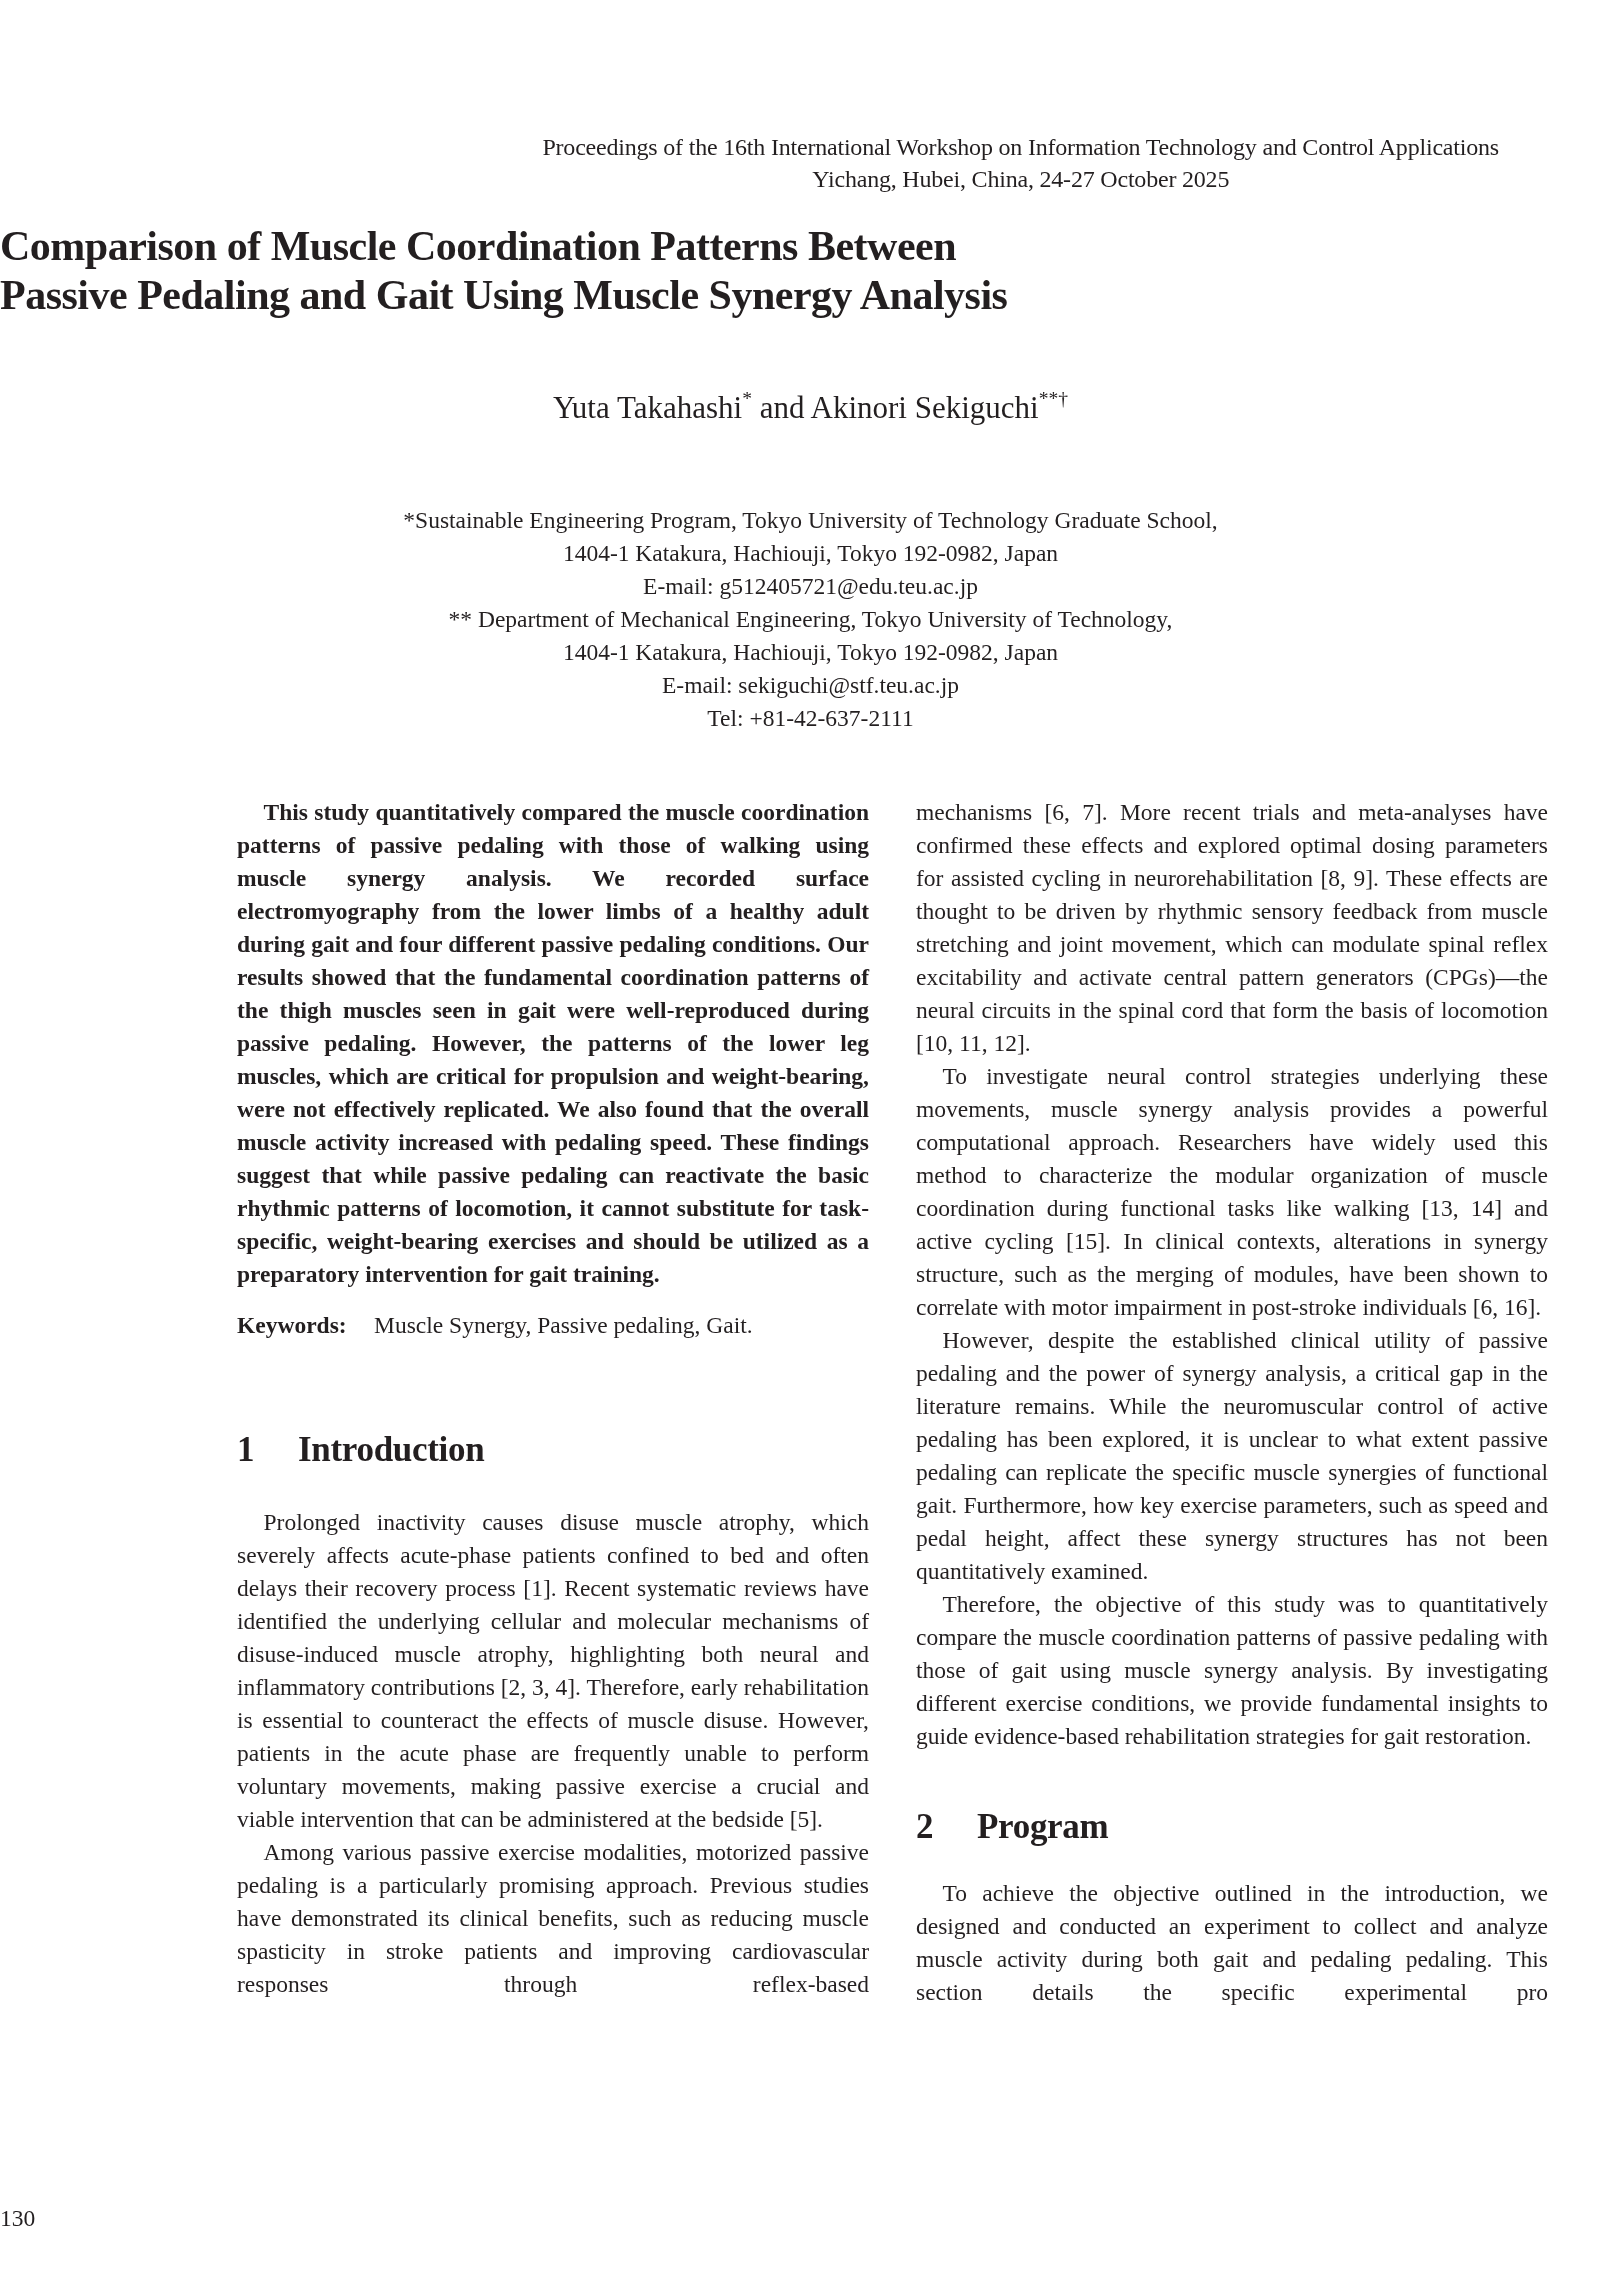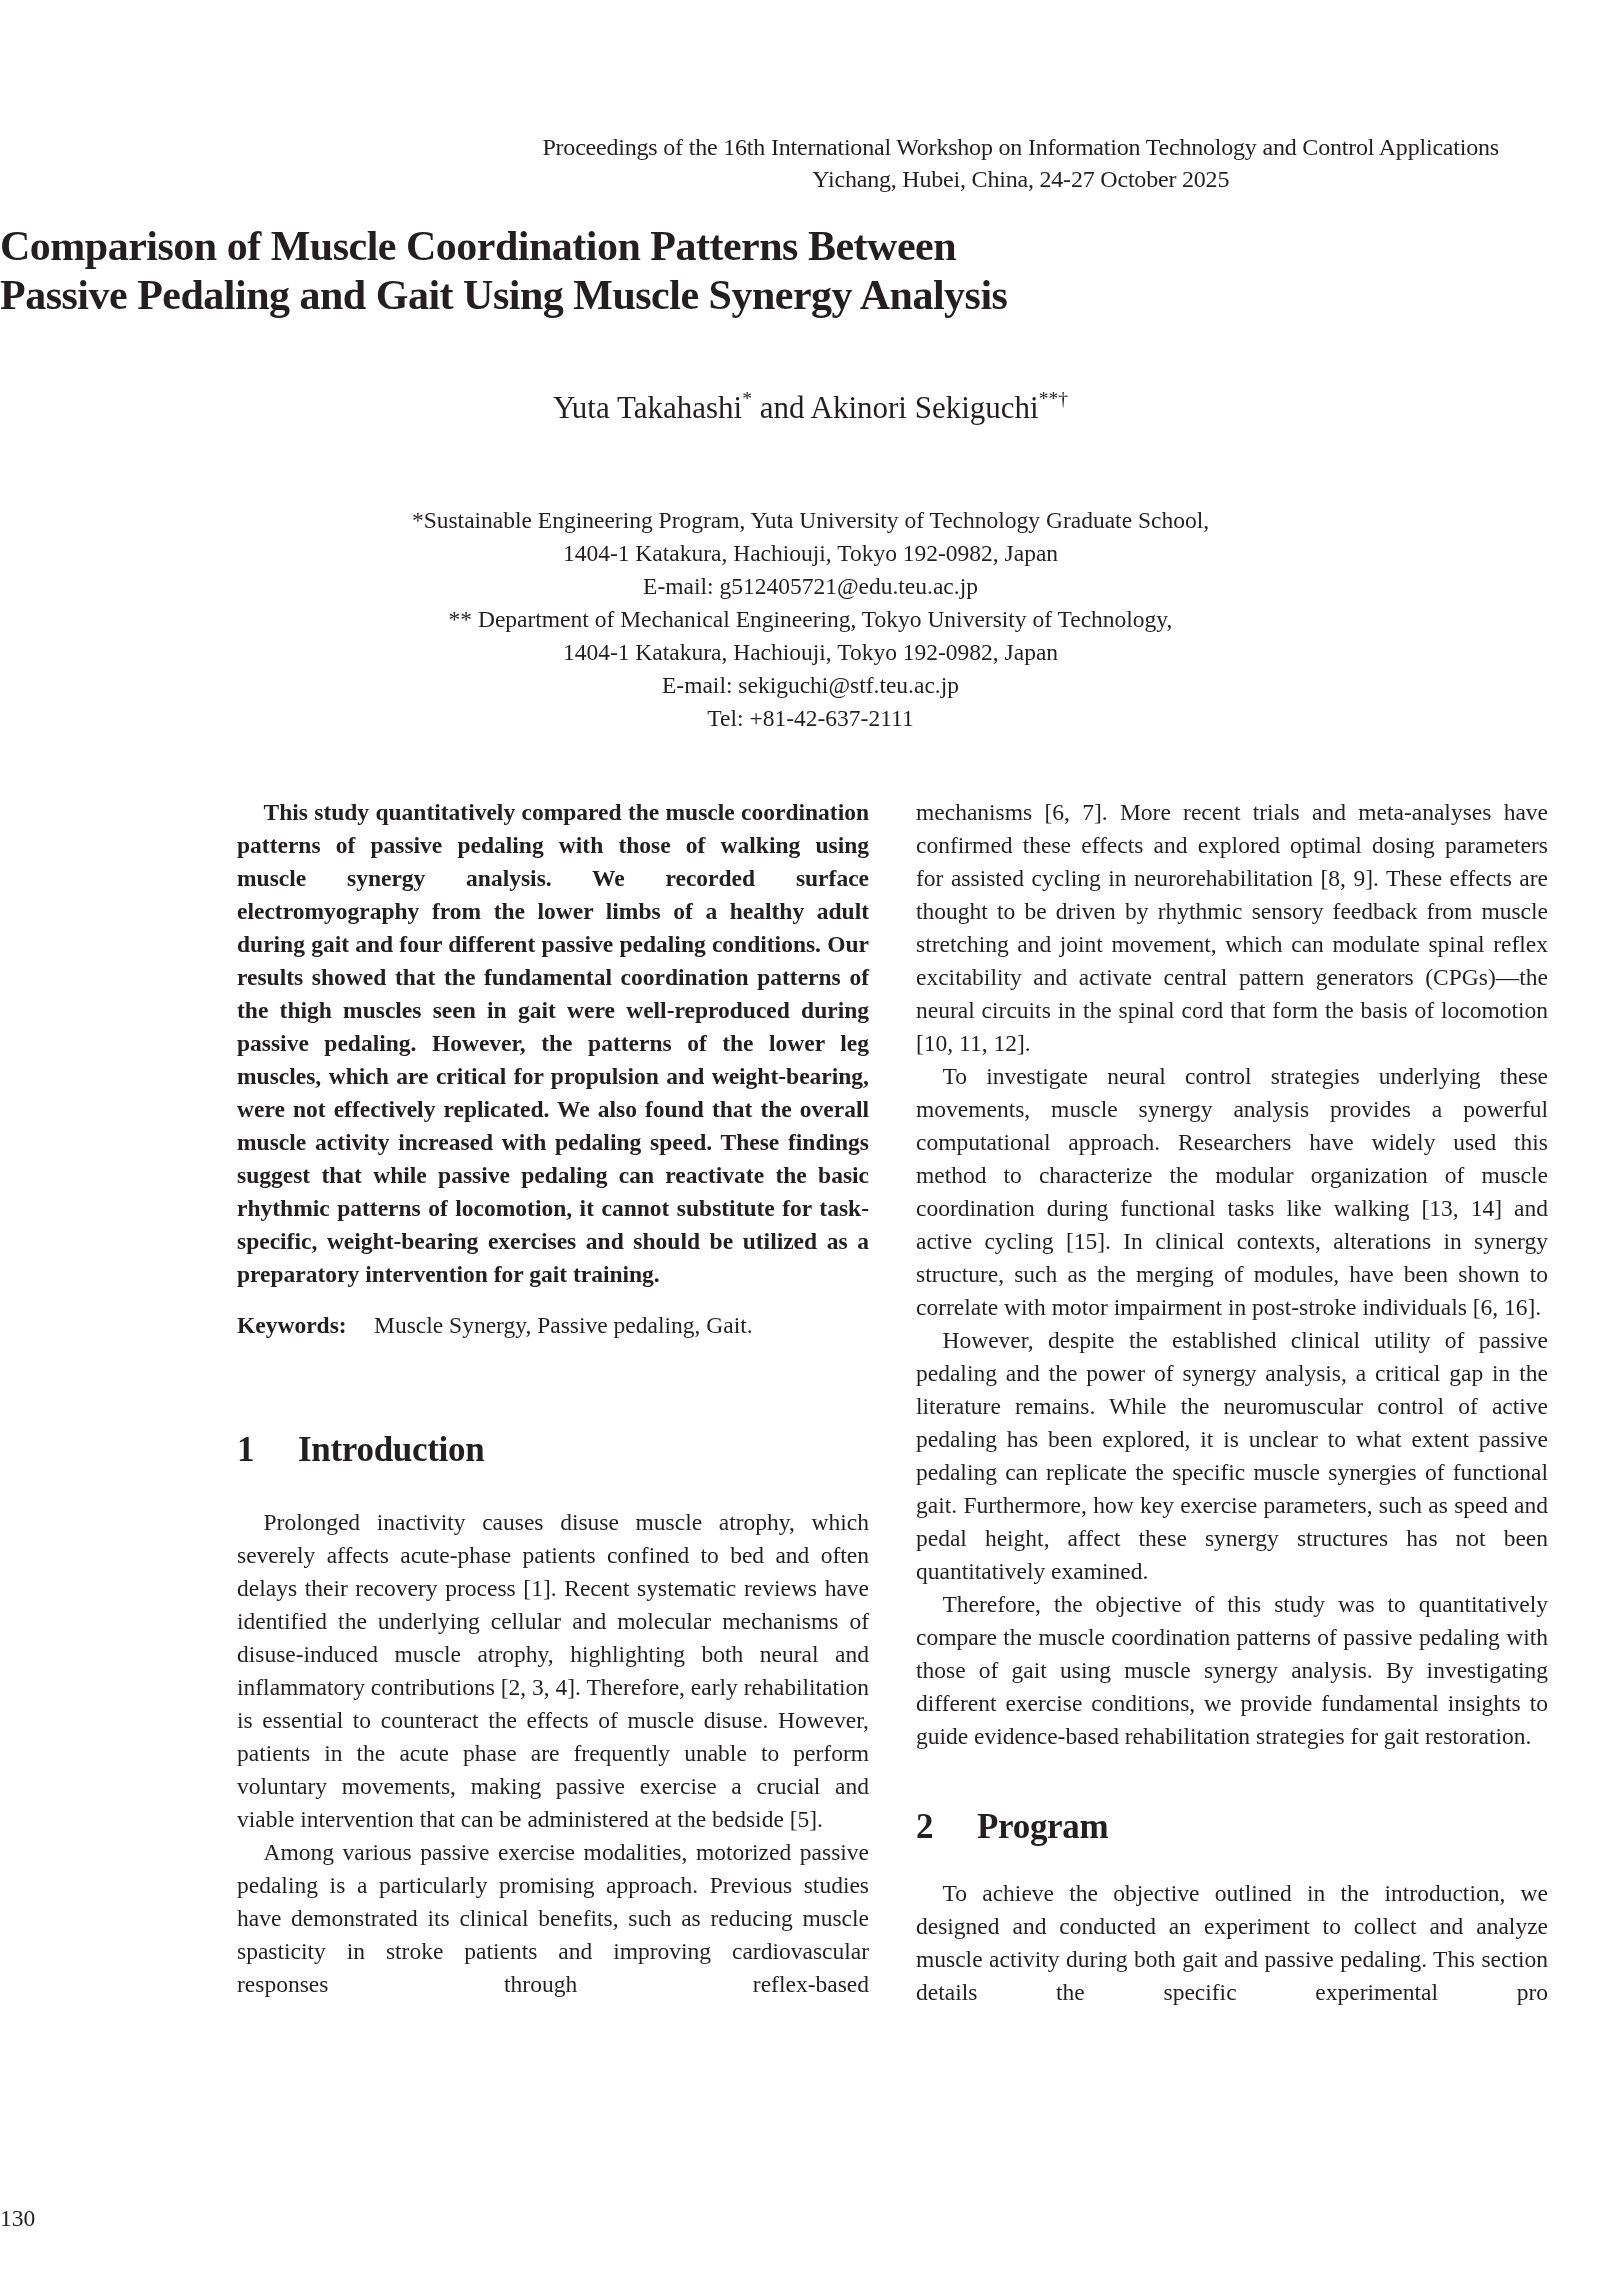--- a/index.html
+++ b/index.html
@@ -58,21 +58,21 @@
 <div class="abs title">
   <div>Comparison of Muscle Coordination Patterns Between</div>
   <div>Passive Pedaling and Gait Using Muscle Synergy Analysis</div>
 </div>
 
 <div class="abs authors">
   <span>Yuta Takahashi</span><sup>*</sup><span style="white-space:pre"> and </span><span>Akinori Sekiguchi</span><sup>**†</sup>
 </div>
 
 <div class="abs affil">
-  <div>*Sustainable Engineering Program, Yuta University of Technology Graduate School,</div>
+  <div>*Sustainable Engineering Program, Tokyo University of Technology Graduate School,</div>
   <div>1404-1 Katakura, Hachiouji, Tokyo 192-0982, Japan</div>
   <div>E-mail: g512405721@edu.teu.ac.jp</div>
   <div>** Department of Mechanical Engineering, Tokyo University of Technology,</div>
   <div>1404-1 Katakura, Hachiouji, Tokyo 192-0982, Japan</div>
   <div>E-mail: sekiguchi@stf.teu.ac.jp</div>
   <div>Tel: +81-42-637-2111</div>
 </div>
 
 <div class="abs col col-left">
   <p class="abstract">This study quantitatively compared the muscle co­ordination patterns of passive pedaling with those of walking using muscle synergy analysis.  We recorded surface electromyography from the lower limbs of a healthy adult during gait and four different passive pedaling conditions. Our results showed that the fun­damental coordination patterns of the thigh muscles seen in gait were well-reproduced during passive ped­aling. However, the patterns of the lower leg muscles, which are critical for propulsion and weight-bearing, were not effectively replicated. We also found that the overall muscle activity increased with pedaling speed. These findings suggest that while passive pedaling can reactivate the basic rhythmic patterns of locomotion, it cannot substitute for task-specific, weight-bearing ex­ercises and should be utilized as a preparatory inter­vention for gait training.</p>
@@ -87,17 +87,17 @@
 </div>
 
 <div class="abs col col-right">
   <p style="text-indent:0">mechanisms [6, 7].  More recent trials and meta-analyses have confirmed these effects and explored optimal dos­ing parameters for assisted cycling in neurorehabilitation [8, 9].  These effects are thought to be driven by rhythmic sensory feedback from muscle stretching and joint move­ment, which can modulate spinal reflex excitability and activate central pattern generators (CPGs)—the neural cir­cuits in the spinal cord that form the basis of locomotion [10, 11, 12].</p>
   <p>To investigate neural control strategies underlying these movements, muscle synergy analysis provides a powerful computational approach.  Researchers have widely used this method to characterize the modular organization of muscle coordination during functional tasks like walking [13, 14] and active cycling [15]. In clinical contexts, alter­ations in synergy structure, such as the merging of mod­ules, have been shown to correlate with motor impairment in post-stroke individuals [6, 16].</p>
   <p>However, despite the established clinical utility of pas­sive pedaling and the power of synergy analysis, a critical gap in the literature remains.  While the neuromuscular control of active pedaling has been explored, it is unclear to what extent passive pedaling can replicate the specific muscle synergies of functional gait. Furthermore, how key exercise parameters, such as speed and pedal height, affect these synergy structures has not been quantitatively exam­ined.</p>
   <p>Therefore, the objective of this study was to quantita­tively compare the muscle coordination patterns of passive pedaling with those of gait using muscle synergy analysis. By investigating different exercise conditions, we provide fundamental insights to guide evidence-based rehabilita­tion strategies for gait restoration.</p>
   <h2 class="section sec2">
     <span class="num">2</span><span>Program</span>
   </h2>
-  <p style="text-align-last: justify;">To achieve the objective outlined in the introduction, we designed and conducted an experiment to collect and analyze muscle activity during both gait and passive ped­aling.  This section details the specific experimental pro­</p>
+  <p style="text-align-last: justify;">To achieve the objective outlined in the introduction, we designed and conducted an experiment to collect and analyze muscle activity during both gait and pedaling ped­aling.  This section details the specific experimental pro­</p>
 </div>
 
 <div class="abs pageno">130</div>
 
 
 </body></html>

